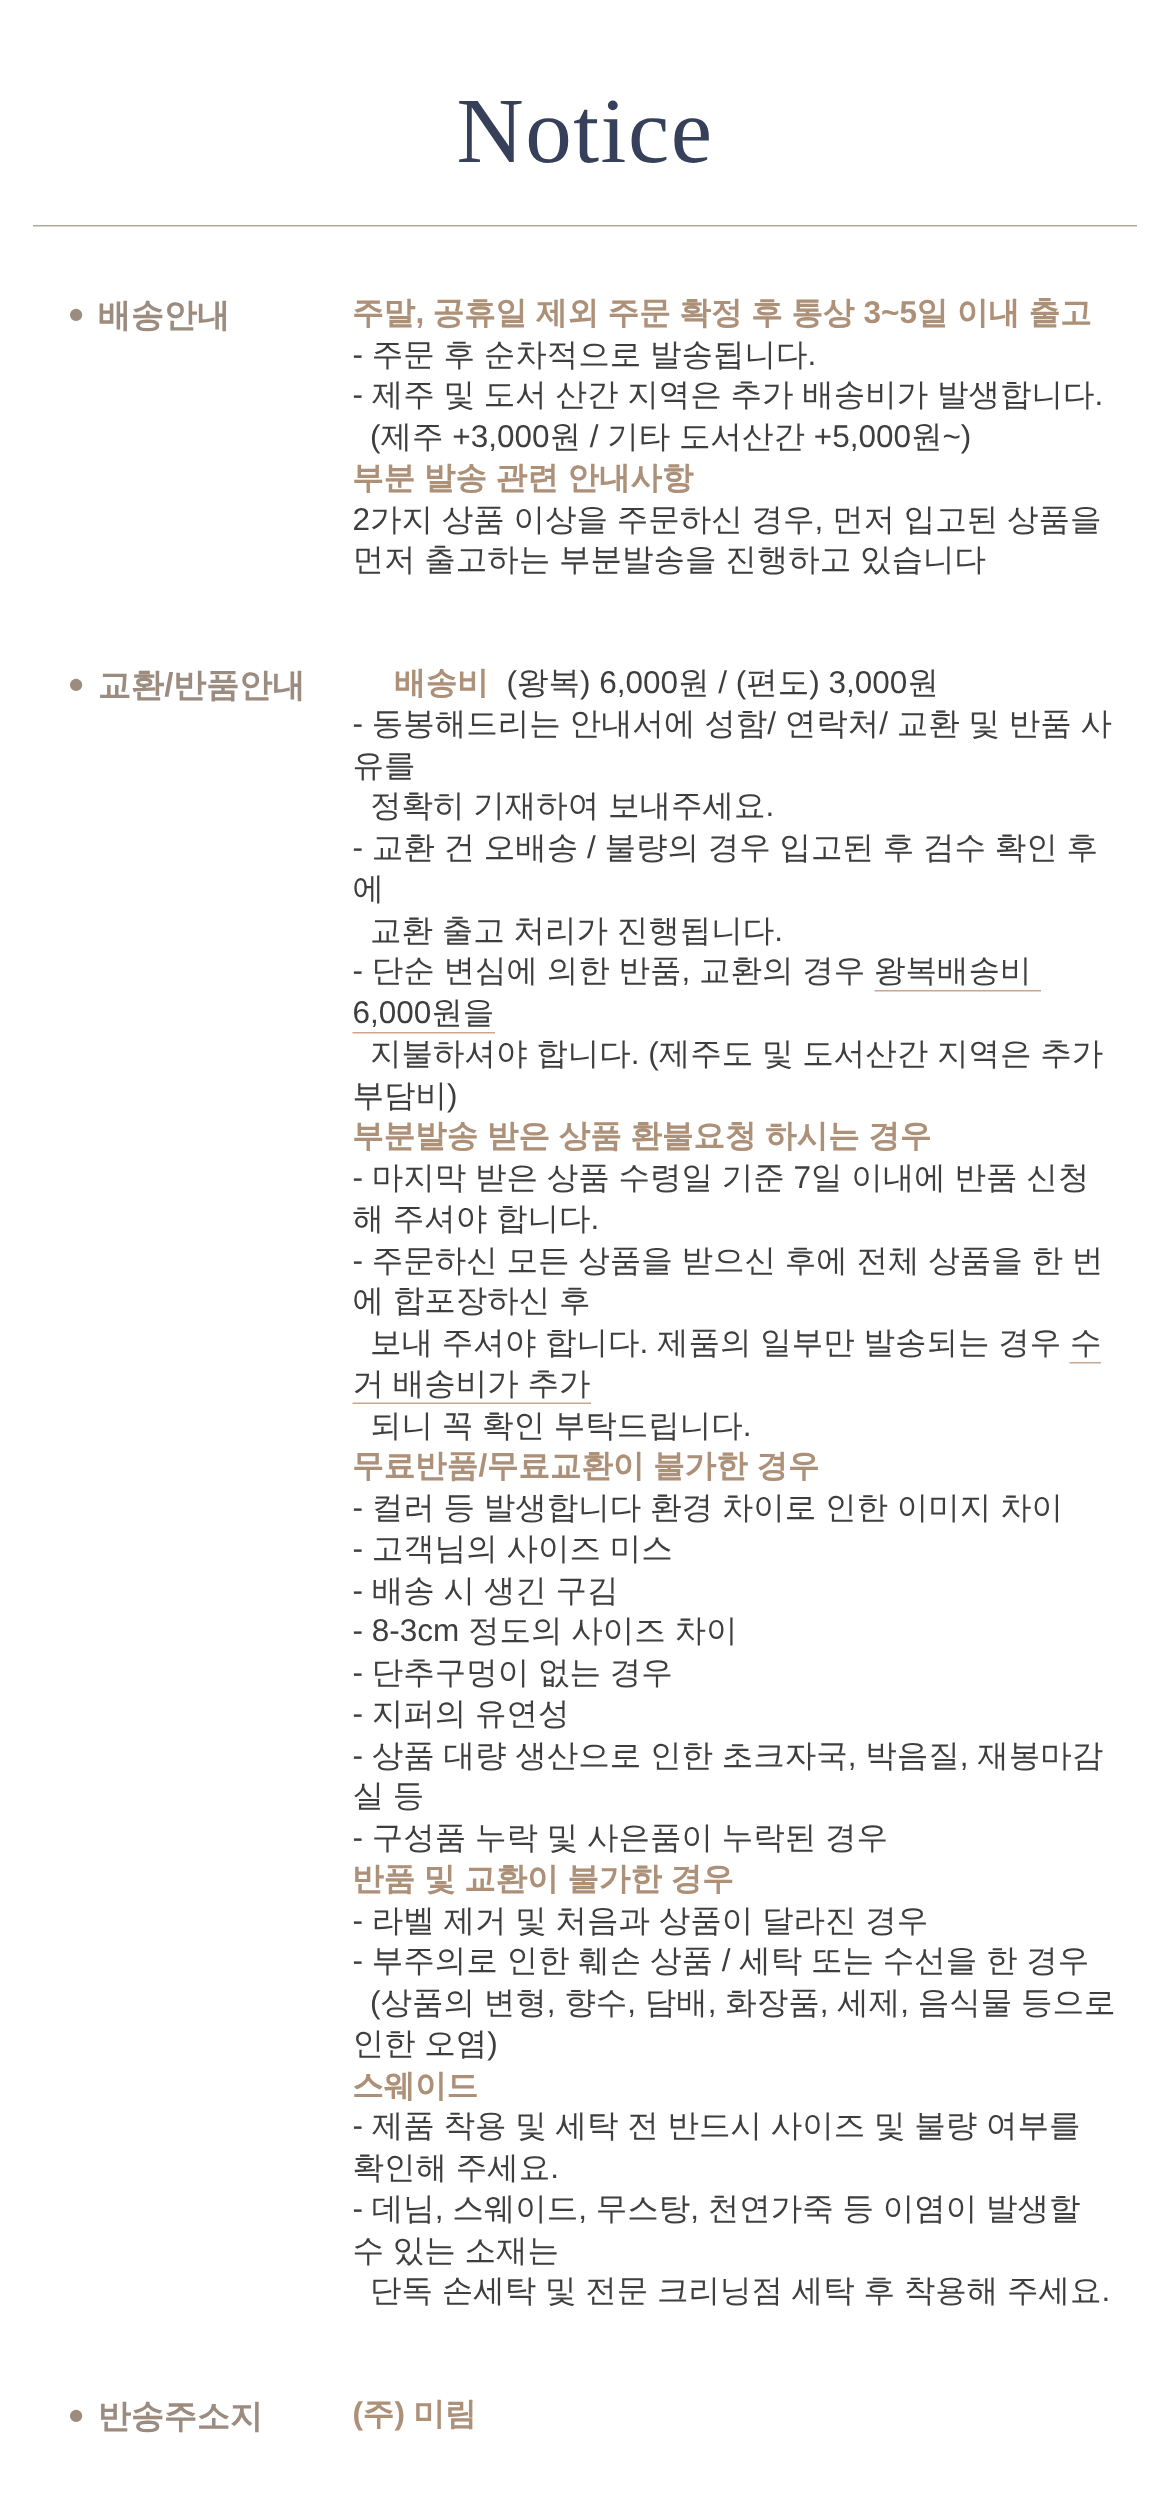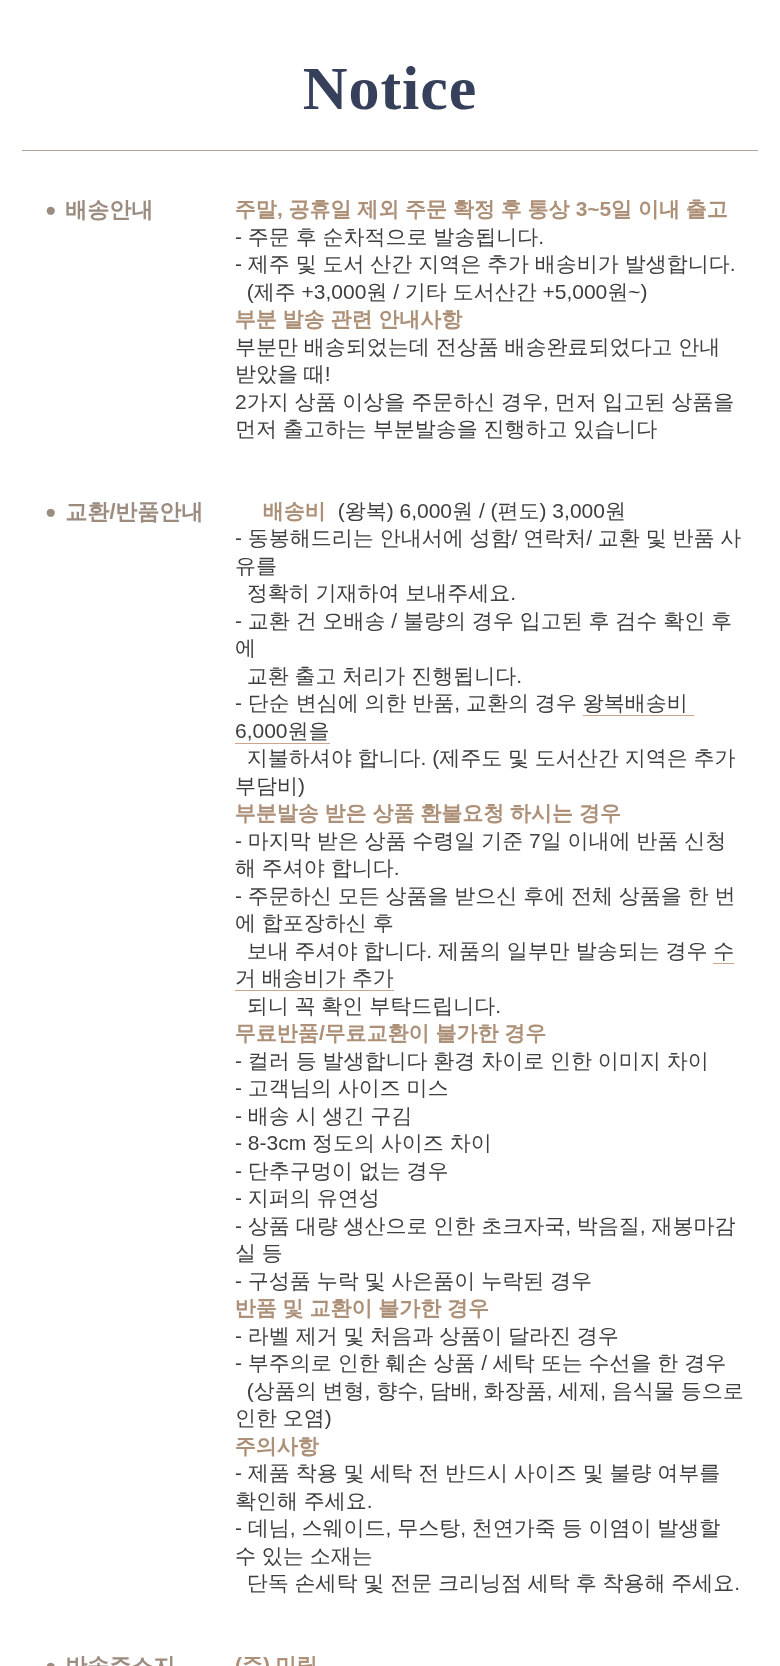--- a/index.html
+++ b/index.html
@@ -16,21 +16,21 @@
   body{
     width:780px;
     min-height:1666px;
     background:var(--background);
     font-family:"Liberation Sans","DejaVu Sans",sans-serif;
     color:var(--body-text);
   }
   .page{padding:54px 0 80px 0;}
   .title{
     font-family:"Liberation Serif","DejaVu Serif",serif;
-    font-weight:700;
+    font-weight:400;
     font-size:62px;
     line-height:1.12;
     letter-spacing:1px;
     color:var(--title);
     text-align:center;
     margin:0;
   }
   .divider{
     border:none;
     border-top:1px solid var(--divider);
@@ -82,21 +82,20 @@
         </div>
         <div class="body-col">
           <div class="group">
             <p class="subhead">주말, 공휴일 제외 주문 확정 후 통상 3~5일 이내 출고</p>
             <p class="line"><span>- 주문 후 순차적으로 발송됩니다.</span></p>
             <p class="line"><span>- 제주 및 도서 산간 지역은 추가 배송비가 발생합니다.</span></p>
             <p class="line"><span>  (제주 +3,000원 / 기타 도서산간 +5,000원~)</span></p>
           </div>
           <div class="group">
             <p class="subhead">부분 발송 관련 안내사항</p>
-            <p class="line"><span>부분만 배송되었는데 전상품 배송완료되었다고 안내 받았을 때!</span></p>
             <p class="line"><span>2가지 상품 이상을 주문하신 경우, 먼저 입고된 상품을</span></p>
             <p class="line"><span>먼저 출고하는 부분발송을 진행하고 있습니다</span></p>
           </div>
         </div>
       </section>
       <section class="section">
         <div class="label-col">
           <span class="bullet">●</span>
           <span class="label-text">교환/반품안내</span>
         </div>
@@ -128,21 +127,21 @@
             <p class="line"><span>- 상품 대량 생산으로 인한 초크자국, 박음질, 재봉마감실 등</span></p>
             <p class="line"><span>- 구성품 누락 및 사은품이 누락된 경우</span></p>
           </div>
           <div class="group">
             <p class="subhead">반품 및 교환이 불가한 경우</p>
             <p class="line"><span>- 라벨 제거 및 처음과 상품이 달라진 경우</span></p>
             <p class="line"><span>- 부주의로 인한 훼손 상품 / 세탁 또는 수선을 한 경우</span></p>
             <p class="line"><span>  (상품의 변형, 향수, 담배, 화장품, 세제, 음식물 등으로 인한 오염)</span></p>
           </div>
           <div class="group">
-            <p class="subhead">주의사항</p>
+            <p class="subhead">스웨이드</p>
             <p class="line"><span>- 제품 착용 및 세탁 전 반드시 사이즈 및 불량 여부를 확인해 주세요.</span></p>
             <p class="line"><span>- 데님, 스웨이드, 무스탕, 천연가죽 등 이염이 발생할 수 있는 소재는</span></p>
             <p class="line"><span>  단독 손세탁 및 전문 크리닝점 세탁 후 착용해 주세요.</span></p>
           </div>
         </div>
       </section>
       <section class="section">
         <div class="label-col">
           <span class="bullet">●</span>
           <span class="label-text">반송주소지</span>

